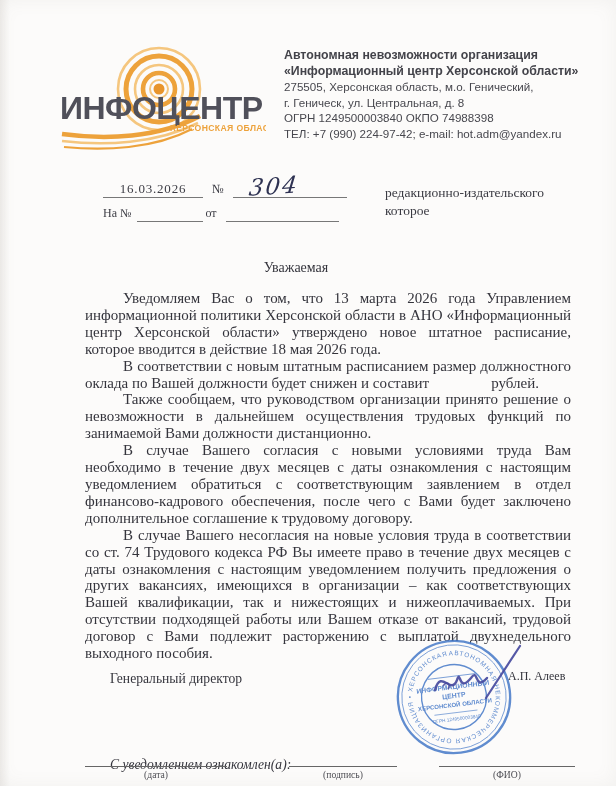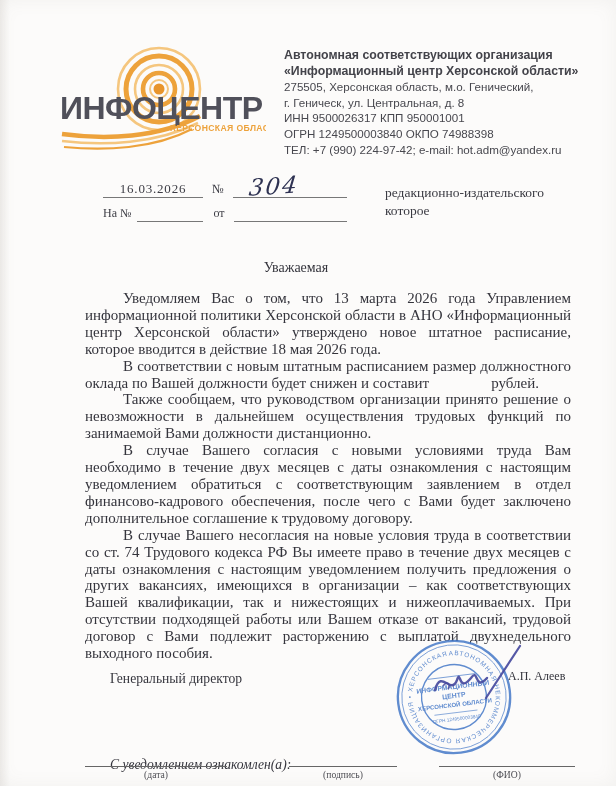--- a/index.html
+++ b/index.html
@@ -19,21 +19,21 @@
   .cell{border-bottom:1px solid #777;text-align:center;}
   .date-cell{width:100px;letter-spacing:.8px;font-size:13px;}
   .num-sign{margin:0 9px 1px 9px;font-size:12.5px;}
   .num-cell{width:114px;position:relative;}
   .hand{position:absolute;left:16px;bottom:-2px;font-family:"DejaVu Serif",serif;
         font-style:italic;font-size:23px;color:#2e3252;
         transform:rotate(-4deg) skewX(-10deg);letter-spacing:2px;}
   .ref-row2{display:flex;align-items:flex-end;height:22px;margin-top:2px;font-size:12px;}
   .na-label{margin:0 6px 1px 0;}
   .u1{width:66px;border-bottom:1px solid #777;}
-  .ot-label{margin:0 9px 1px 10px;}
+  .ot-label{margin:0 9px 1px 2px;}
   .u2{width:113px;border-bottom:1px solid #777;}
   
   .addressee{position:absolute;left:385px;top:184px;font-size:13.5px;line-height:17.5px;color:#3a3a42;}
   
   .salutation{position:absolute;left:85px;top:260px;width:422px;text-align:center;
               font-size:14px;color:#34343c;}
   .body-text{position:absolute;left:85px;top:290px;width:486px;text-align:justify;
              font-size:15px;line-height:16.9px;color:#34343c;}
   .body-text p{margin:0;text-indent:38px;}
   .blank-gap{display:inline-block;width:62px;}
@@ -72,25 +72,24 @@
       <path d="M 142,76 C 100,98 48,100 4,94" fill="none" stroke="#eda23b" stroke-width="4.6"></path>
       <path d="M 140,83 C 98,104 46,106 4,101" fill="none" stroke="#f5c67e" stroke-width="2.6"></path>
       <path d="M 134,89 C 96,109 46,111 6,107" fill="none" stroke="#eda23b" stroke-width="2.2"></path>
 
       <text x="2" y="79" font-family="Liberation Sans, sans-serif" font-weight="bold" font-size="32" letter-spacing="-0.5" fill="#50505a">ИНФОЦЕНТР</text>
       <text x="112" y="91" font-family="Liberation Sans, sans-serif" font-weight="bold" font-size="8.6" letter-spacing="0.4" fill="#eda23b">ХЕРСОНСКАЯ ОБЛАСТЬ</text>
     </svg>
   </div>
 
   <div class="org">
-    <div class="b">Автономная соответствующих организация</div>
+    <div class="b">Автономная невозможности организация</div>
     <div class="b">«Информационный центр Херсонской области»</div>
     <div>275505, Херсонская область, м.о. Генический,</div>
     <div>г. Геническ, ул. Центральная, д. 8</div>
-    <div>ИНН 9500026317 КПП 950001001</div>
     <div>ОГРН 1249500003840 ОКПО 74988398</div>
     <div>ТЕЛ: +7 (990) 224-97-42; e-mail: hot.adm@yandex.ru</div>
   </div>
 
   <div class="ref">
     <div class="ref-row">
       <div class="cell date-cell">16.03.2026</div>
       <div class="num-sign">№</div>
       <div class="cell num-cell">
         <span class="hand">304</span>

